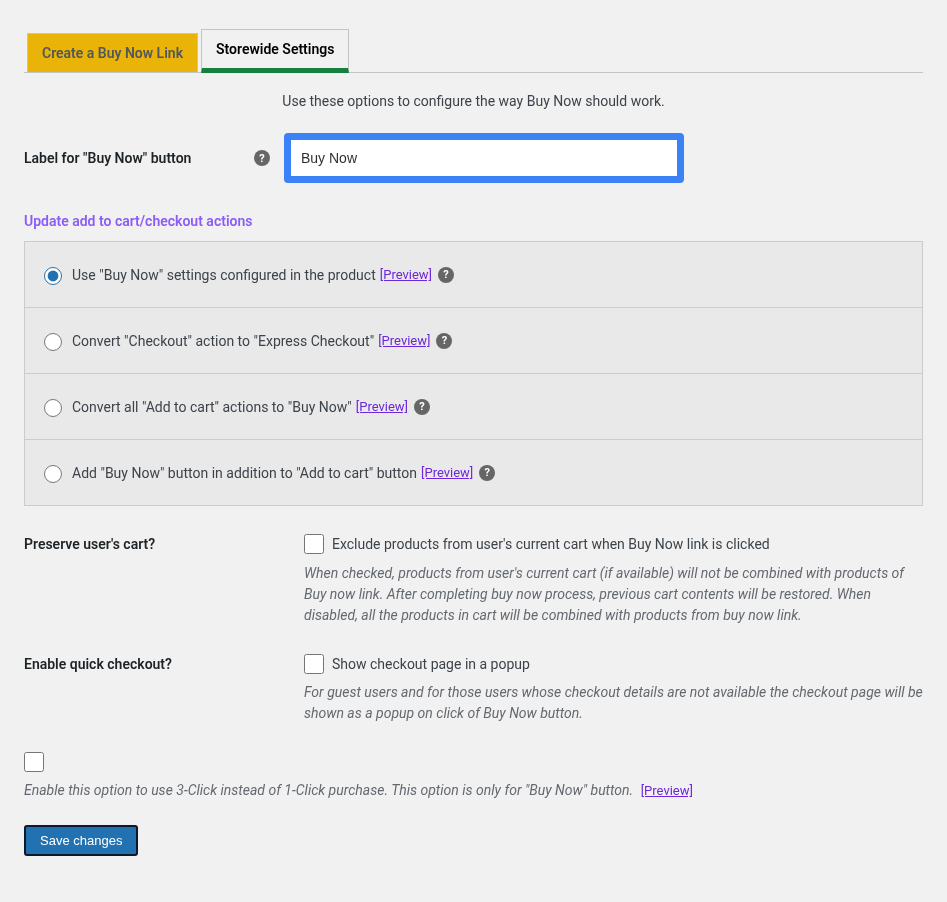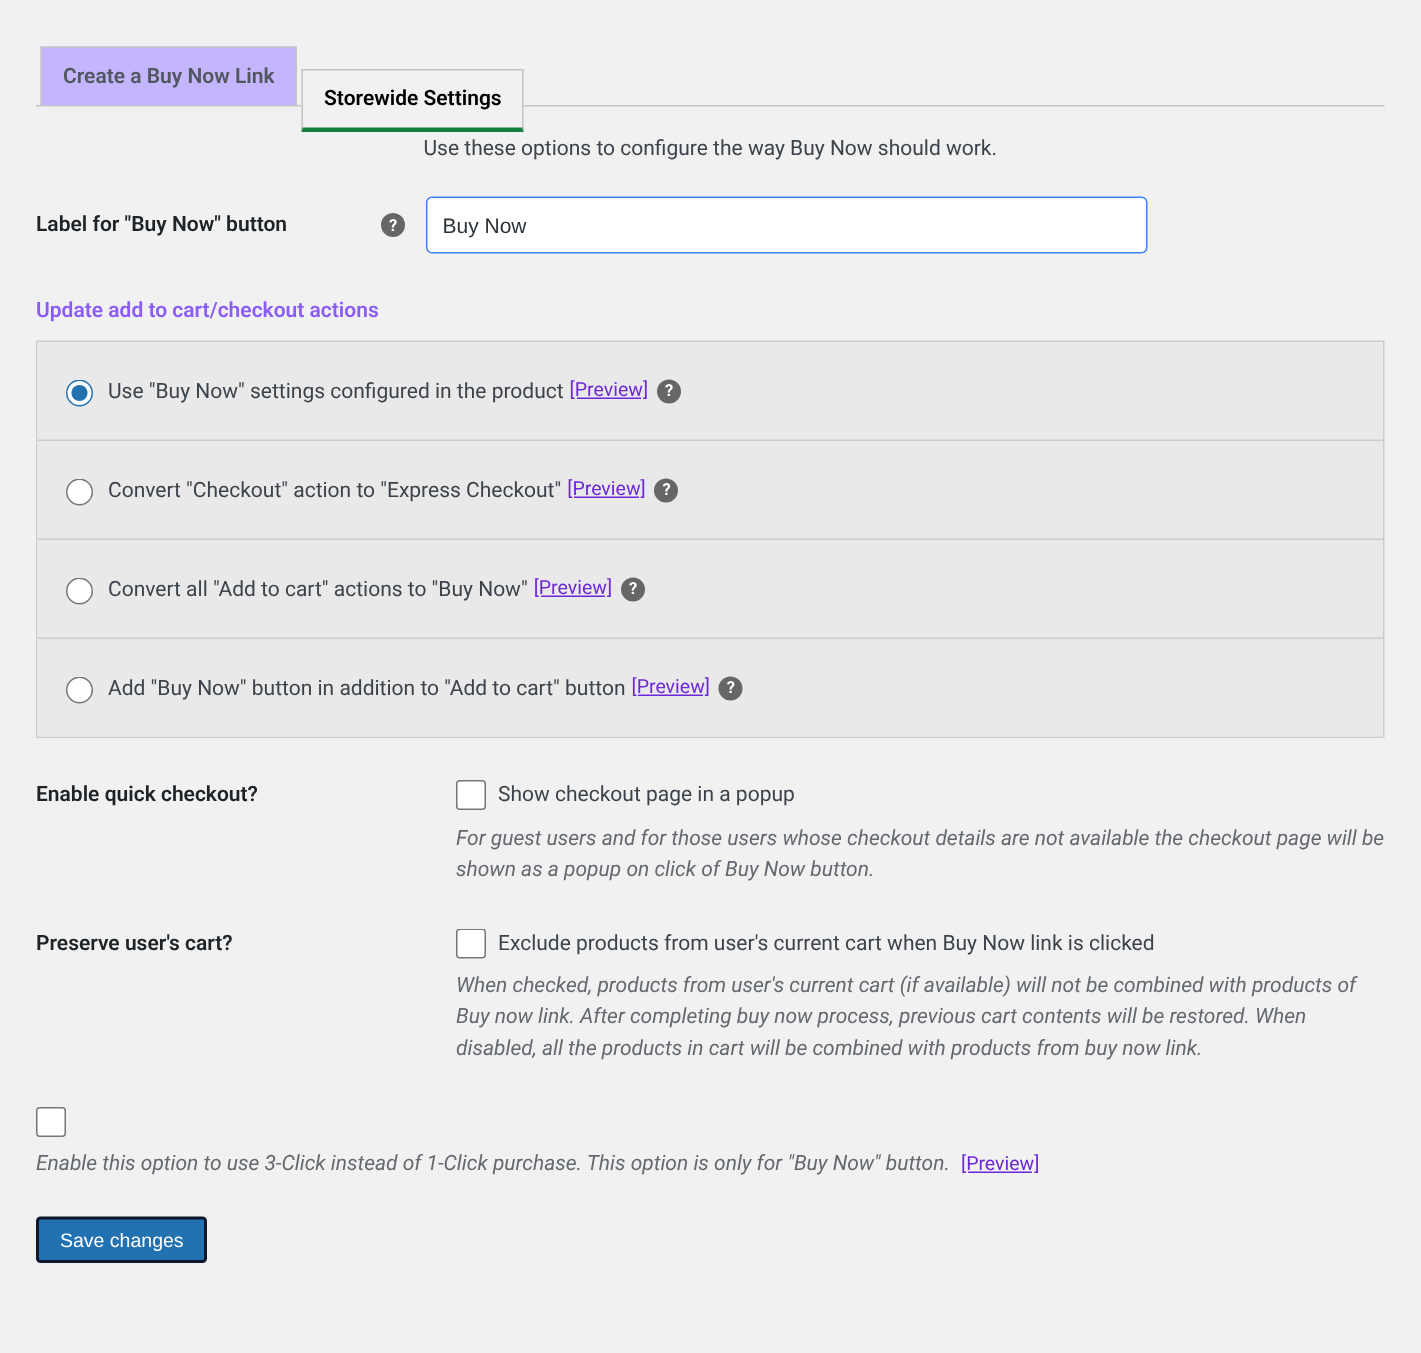--- a/index.html
+++ b/index.html
@@ -20,36 +20,36 @@
       display: flex;
       align-items: flex-end;
       padding-top: 4px;
     }
     .nav-tab {
       display: inline-block;
       padding: 10px 14px;
       margin: 0 3px 0 0;
       border: 1px solid #c3c4c7;
       border-bottom: none;
-      background: #c4b5fd;
+      background: #eab308;
       color: #50575e;
       font-size: 14px;
       font-weight: 600;
       text-decoration: none;
       cursor: pointer;
       line-height: 1.3;
     }
     .nav-tab:first-child {
       margin-left: 3px;
     }
     .nav-tab.active {
       background: #f1f1f1;
-      border-bottom: 3px solid #15803d;
+      border-bottom: 5px solid #15803d;
       position: relative;
-      top: 18px;
+      top: 1px;
       color: #000;
     }
     .description-text {
       font-size: 14px;
       color: #3c434a;
       margin: 14px 0 24px 0;
       text-align: center;
     }
     .help-tip {
       display: inline-flex;
@@ -63,24 +63,24 @@
       font-size: 11px;
       font-weight: bold;
       margin-left: 6px;
       cursor: help;
       vertical-align: middle;
     }
     .help-tip::before {
       content: "?";
     }
     input[type="text"] {
-      width: 481px;
+      width: 400px;
       max-width: 100%;
       padding: 4px 10px;
-      border: 1px solid #3b82f6;
+      border: 7px solid #3b82f6;
       border-radius: 4px;
       background: #fff;
       font-size: 14px;
       line-height: 2;
       color: #2c3338;
     }
     .section-heading {
       font-size: 14px;
       font-weight: 600;
       color: #8b5cf6;
@@ -231,45 +231,45 @@
     </label>
     <label class="radio-option">
       <input type="radio" name="update_action" style="">
       <span>Add "Buy Now" button in addition to "Add to cart" button</span>
       <a class="preview-link">[Preview]</a>
       <span class="help-tip"></span>
     </label>
   </div>
 
   <div class="option-row">
+    <div class="th">Preserve user's cart?</div>
+    <div class="td">
+      <div class="checkbox-row">
+        <input type="checkbox" style="">
+        <span class="checkbox-label">Exclude products from user's current cart when Buy Now link is clicked</span>
+      </div>
+      <div class="field-desc">When checked, products from user's current cart (if available) will not be combined with products of Buy now link. After completing buy now process, previous cart contents will be restored. When disabled, all the products in cart will be combined with products from buy now link.</div>
+    </div>
+  </div>
+
+  <div class="option-row">
     <div class="th">Enable quick checkout?</div>
     <div class="td">
       <div class="checkbox-row">
         <input type="checkbox" style="">
         <span class="checkbox-label">Show checkout page in a popup</span>
       </div>
       <div class="field-desc">For guest users and for those users whose checkout details are not available the checkout page will be shown as a popup on click of Buy Now button.</div>
     </div>
   </div>
 
   <div class="option-row">
-    <div class="th">Preserve user's cart?</div>
     <div class="td">
       <div class="checkbox-row">
         <input type="checkbox" style="">
-        <span class="checkbox-label">Exclude products from user's current cart when Buy Now link is clicked</span>
-      </div>
-      <div class="field-desc">When checked, products from user's current cart (if available) will not be combined with products of Buy now link. After completing buy now process, previous cart contents will be restored. When disabled, all the products in cart will be combined with products from buy now link.</div>
-    </div>
-  </div>
-
-  <div class="option-row">
-    <div class="td">
-      <div class="checkbox-row">
-        <input type="checkbox" style="">
       </div>
       <div class="field-desc">
         <span>Enable this option to use 3-Click instead of 1-Click purchase. This option is only for "Buy Now" button. </span><a class="preview-link">[Preview]</a>
       </div>
     </div>
   </div>
 
   <button class="button-primary">Save changes</button>
 </div>
 

